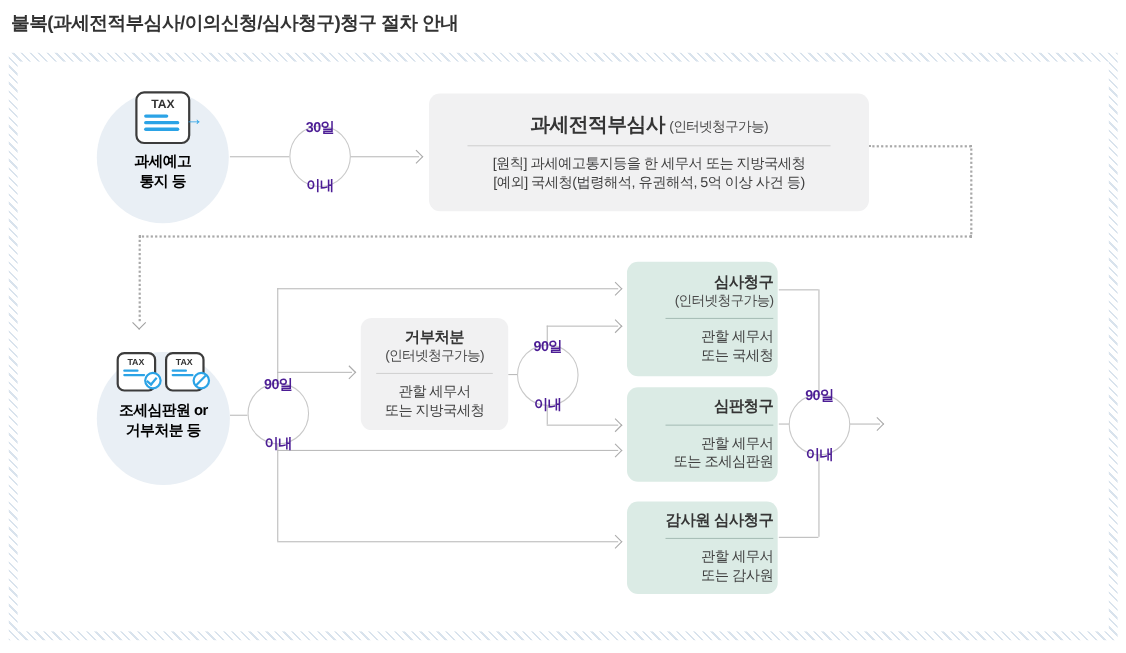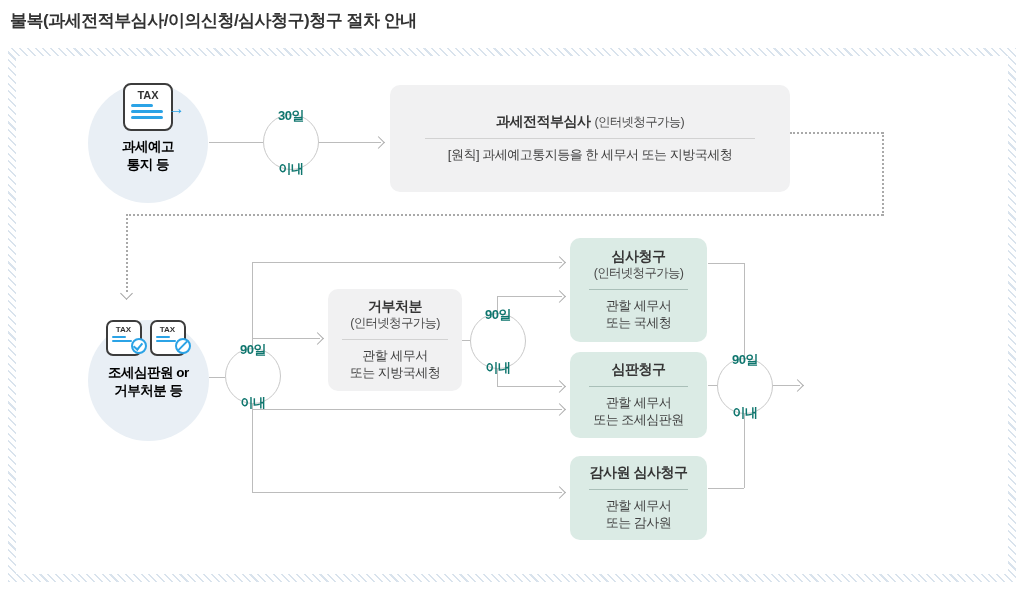--- a/index.html
+++ b/index.html
@@ -19,29 +19,29 @@
   .ah.d{transform:rotate(135deg);border-color:#a0a0a0;}
 
   
   .bigc{position:absolute;border-radius:50%;background:#e9eff5;display:flex;flex-direction:column;
         align-items:center;justify-content:flex-start;z-index:2;}
   .bigc .lbl{font-size:13.5px;font-weight:700;color:#000000;line-height:1.3;text-align:center;letter-spacing:-0.5px;}
 
   
   .smc{position:absolute;width:54px;height:54px;border-radius:50%;background:#fff;border:1px solid #c9c9c9;
        display:flex;flex-direction:column;align-items:center;justify-content:center;z-index:3;
-       font-size:13px;font-weight:600;color:#0f766e;line-height:1.2;letter-spacing:-0.5px;gap:37px;}
+       font-size:13px;font-weight:600;color:#4c1d95;line-height:1.2;letter-spacing:-0.5px;gap:37px;}
 
   
   .gbox{position:absolute;background:#f1f1f2;border-radius:10px;z-index:2;display:flex;flex-direction:column;
         align-items:center;justify-content:center;padding:6px 4px;box-sizing:border-box;}
   .mbox{position:absolute;background:#dbebe5;border-radius:10px;z-index:2;display:flex;flex-direction:column;
-        align-items:center;justify-content:center;padding:6px 4px;box-sizing:border-box;}
+        align-items:flex-end;justify-content:center;padding:6px 4px;box-sizing:border-box;}
   .bt{font-size:14px;font-weight:700;color:#353535;letter-spacing:-0.5px;line-height:1.25;}
-  .bt.lg{font-size:14px;}
+  .bt.lg{font-size:18px;}
   .bsub{font-size:12.5px;color:#4a4a4a;letter-spacing:-0.7px;line-height:1.25;}
   .bdy{font-size:13px;color:#404040;letter-spacing:-0.5px;line-height:1.35;text-align:center;}
   .div-g{width:84%;height:0;border-top:1px solid #d2d2d2;margin:7px 0;}
   .div-m{width:76%;height:0;border-top:1px solid #a9bfb8;margin:7px 0;}
   .hdr{display:flex;align-items:baseline;gap:4px;}
 
   
   .doc{position:relative;width:50px;height:48px;background:#fff;border:2px solid #3c3c3c;border-radius:8px;
        display:flex;flex-direction:column;align-items:center;box-sizing:border-box;margin-bottom:7px;}
   .doc .t{font-size:11px;font-weight:700;color:#333;margin-top:4px;letter-spacing:0;}
@@ -135,20 +135,21 @@
     <div>이내</div>
   </div>
 
   <div class="gbox" style="left:390px;top:85px;width:400px;height:107px;">
     <div class="hdr">
       <span class="bt lg">과세전적부심사</span>
       <span class="bsub">(인터넷청구가능)</span>
     </div>
     <div class="div-g"></div>
     <div class="bdy">[원칙] 과세예고통지등을 한 세무서 또는 지방국세청</div>
+    <div class="bdy">[예외] 국세청(법령해석, 유권해석, 5억 이상 사건 등)</div>
   </div>
 
   <div class="bigc" style="left:88px;top:320px;width:121px;height:121px;">
     <div class="docrow">
       <div class="minidoc">
         <span class="t">TAX</span>
         <span class="s a"></span>
         <span class="s b"></span>
         <span class="badge check"></span>
       </div>

